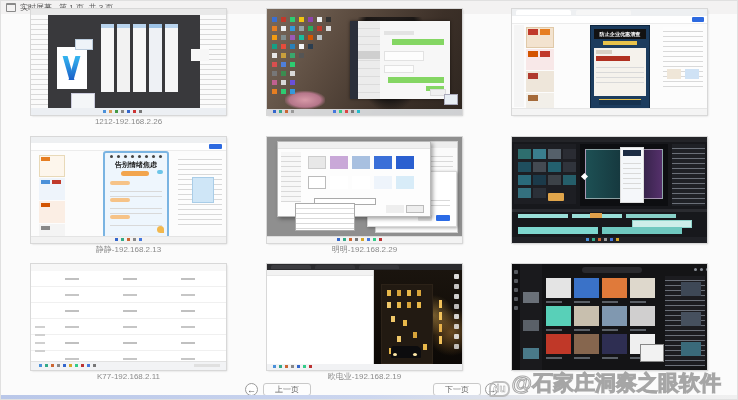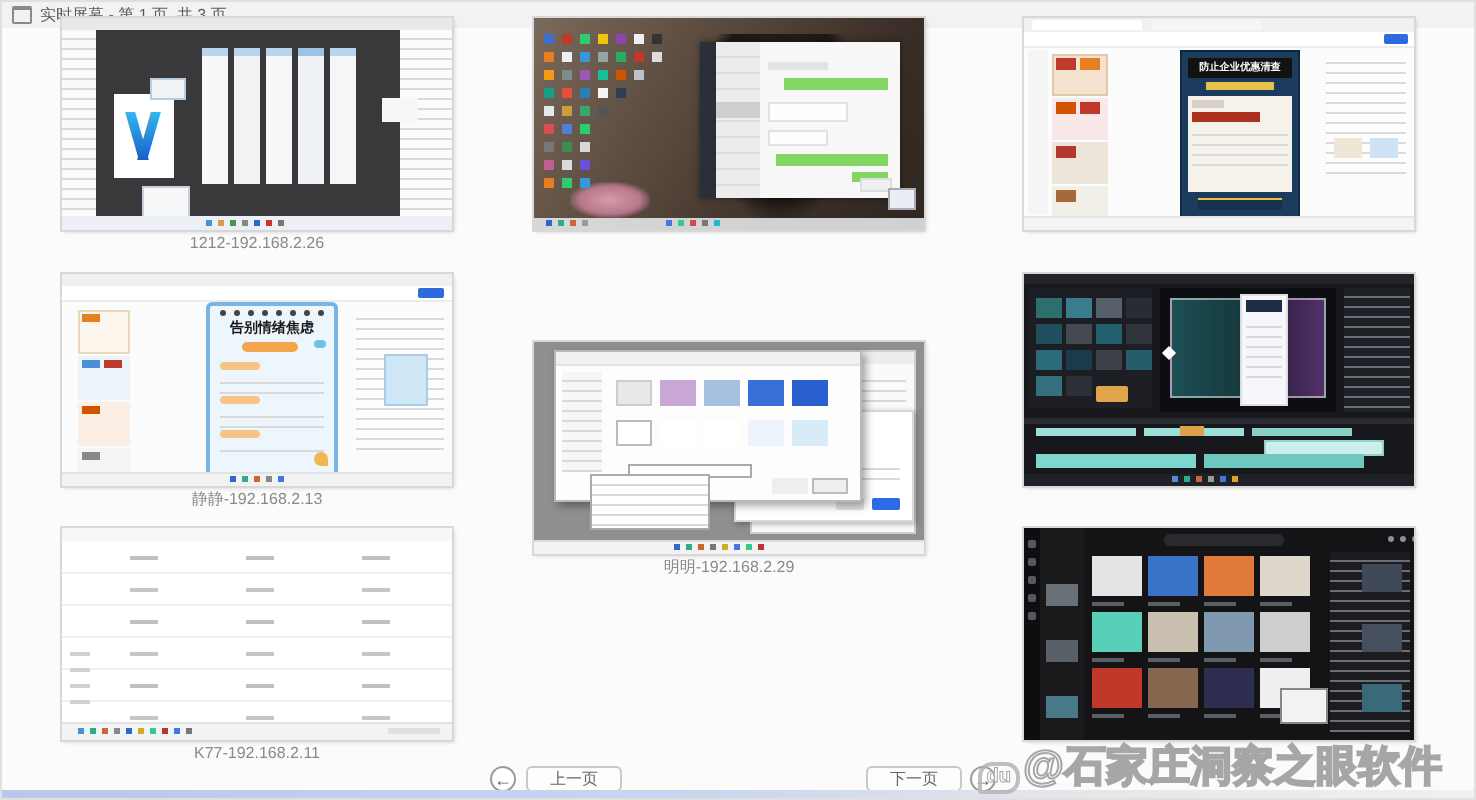--- a/index.html
+++ b/index.html
@@ -125,21 +125,21 @@
         <div class="abs" style="right:3px;bottom:4px;width:7px;height:7px;background:#f2b84e;border-radius:50% 50% 0 50%;"></div>
       </div>
       <div class="abs lines" style="right:4px;top:18px;width:44px;height:72px;background-color:#fdfdfd;"></div>
       <div class="abs" style="right:12px;top:40px;width:20px;height:24px;background:#cfe6f7;border:1px solid #a9cde8;"></div>
       <div class="abs" style="left:0;bottom:0;right:0;height:6px;background:#f2f2f2;border-top:1px solid #e4e4e4;"></div>
       <div class="abs" style="left:84px;bottom:2px;width:3px;height:3px;background:#36c;box-shadow:6px 0 #3a8,12px 0 #c63,18px 0 #888,24px 0 #47d;"></div>
     </div>
     <div class="caption">静静-192.168.2.13</div>
   </div>
 
-  <div class="cell" style="left:266px;top:136px;margin-top:34px;">
+  <div class="cell" style="left:266px;top:136px;">
     <div class="thumb" style="background:#8f8f8f;">
       <div class="abs" style="left:108px;top:4px;right:4px;height:90px;background:#fafafa;border:1px solid #cfcfcf;">
         <div class="abs" style="left:0;top:0;right:0;height:6px;background:#ededed;"></div>
         <div class="abs lines" style="left:4px;top:10px;right:4px;height:40px;"></div>
       </div>
       <div class="abs" style="left:100px;top:34px;width:88px;height:54px;background:#fff;border:1px solid #d8d8d8;box-shadow:1px 1px 3px rgba(0,0,0,.3);">
         <div class="abs" style="left:36px;top:8px;width:12px;height:10px;border:1px solid #bbb;background:#f4f4f4;"></div>
         <div class="abs lines" style="left:6px;top:24px;right:6px;height:12px;"></div>
         <div class="abs" style="right:6px;bottom:5px;width:14px;height:6px;background:#2b6be6;border-radius:1px;box-shadow:-18px 0 #e4e4e4;"></div>
       </div>
@@ -189,20 +189,40 @@
       <div class="abs" style="left:0;top:7px;right:0;bottom:8px;background:repeating-linear-gradient(#fff 0 15px,#f0f0f0 15px 16px);"></div>
       <div class="abs" style="left:34px;top:14px;width:14px;height:2px;background:#c0c0c0;box-shadow:58px 0 #c0c0c0,116px 0 #c0c0c0,0 16px #c6c6c6,58px 16px #c6c6c6,116px 16px #c6c6c6,0 32px #c0c0c0,58px 32px #c0c0c0,116px 32px #c0c0c0,0 48px #c6c6c6,58px 48px #c6c6c6,116px 48px #c6c6c6,0 64px #c0c0c0,58px 64px #c0c0c0,116px 64px #c0c0c0,0 80px #c6c6c6,58px 80px #c6c6c6,116px 80px #c6c6c6;"></div>
       <div class="abs" style="left:4px;top:62px;width:10px;height:2px;background:#d0d0d0;box-shadow:0 8px #d0d0d0,0 16px #d0d0d0,0 24px #d0d0d0;"></div>
       <div class="abs" style="left:0;bottom:0;right:0;height:8px;background:#f2f3f5;border-top:1px solid #e2e2e2;"></div>
       <div class="abs" style="left:8px;bottom:3px;width:3px;height:3px;background:#4a90d9;box-shadow:6px 0 #3a8,12px 0 #c63,18px 0 #888,24px 0 #36c,30px 0 #d4a62a,36px 0 #3c8,42px 0 #b33,48px 0 #47d,54px 0 #777;"></div>
       <div class="abs" style="right:6px;bottom:3px;width:26px;height:3px;background:#e0e0e0;"></div>
     </div>
     <div class="caption">K77-192.168.2.11</div>
   </div>
 
+  <div class="cell" style="left:266px;top:263px;">
+    <div class="thumb" style="background:#15100c;">
+      <div class="abs" style="left:0;top:0;right:0;height:6px;background:#2b2b2e;"></div>
+      <div class="abs" style="left:4px;top:1px;width:40px;height:4px;background:#3c3c40;border-radius:2px 2px 0 0;box-shadow:44px 0 #36363a,88px 0 #36363a;"></div>
+      <div class="abs" style="left:106px;top:6px;right:0;bottom:6px;background:radial-gradient(circle at 68% 48%, rgba(242,190,92,.45), transparent 26%),radial-gradient(circle at 88% 66%, rgba(240,168,70,.4), transparent 24%),linear-gradient(#1a140e 0%,#120d08 60%,#0b0806 100%);">
+        <div class="abs" style="left:8px;top:14px;width:52px;height:80px;background:#221a12;box-shadow:inset 0 0 0 1px #2c2218;"></div>
+        <div class="abs" style="left:14px;top:20px;width:4px;height:6px;background:#e8b84a;box-shadow:10px 0 #d8a43a,20px 0 #e8b84a,30px 0 #d8a43a,0 12px #f0c86a,10px 12px #e8b84a,20px 12px #d8a43a,30px 12px #e8b84a,4px 26px #f0c86a,16px 30px #e8b84a,26px 42px #d8a43a,36px 54px #e8b84a,10px 46px #f0c86a,2px 58px #e8b84a,22px 58px #d8a43a;"></div>
+        <div class="abs" style="left:66px;top:30px;width:3px;height:8px;background:#f2c25a;box-shadow:0 12px #f2c25a,0 24px #e8b24a,0 36px #f2c25a;"></div>
+        <div class="abs" style="left:18px;bottom:6px;width:30px;height:12px;background:#0c0c0e;border-radius:3px 5px 1px 1px;"></div>
+        <div class="abs" style="left:20px;bottom:8px;width:4px;height:3px;background:#ffe9a8;border-radius:50%;box-shadow:20px 0 #ffe9a8;"></div>
+      </div>
+      <div class="abs" style="left:0;top:6px;width:106px;bottom:6px;background:#fff;border-right:1px solid #d8d8d8;">
+        <div class="abs" style="left:0;top:0;right:0;height:5px;background:#f2f2f2;border-bottom:1px solid #e8e8e8;"></div>
+      </div>
+      <div class="abs" style="right:3px;top:10px;width:5px;height:5px;background:rgba(255,255,255,.85);border-radius:1px;box-shadow:0 10px rgba(255,255,255,.75),0 20px rgba(255,255,255,.8),0 30px rgba(255,255,255,.7),0 40px rgba(255,255,255,.8),0 50px rgba(255,255,255,.75),0 60px rgba(255,255,255,.8),0 70px rgba(255,255,255,.7);"></div>
+      <div class="abs" style="left:0;bottom:0;right:0;height:6px;background:#f1f2f4;"></div>
+      <div class="abs" style="left:6px;bottom:2px;width:3px;height:3px;background:#4a90d9;box-shadow:6px 0 #3a8,12px 0 #c63,18px 0 #888,24px 0 #36c,30px 0 #3c8,36px 0 #b33;"></div>
+    </div>
+    <div class="caption">欧电业-192.168.2.19</div>
+  </div>
 
   <div class="cell" style="left:511px;top:263px;">
     <div class="thumb" style="background:#141416;">
       <div class="abs" style="left:0;top:0;width:8px;bottom:0;background:#0e0e10;"></div>
       <div class="abs" style="left:2px;top:6px;width:4px;height:4px;background:#55585e;border-radius:1px;box-shadow:0 9px #55585e,0 18px #55585e,0 27px #55585e,0 36px #55585e;"></div>
       <div class="abs" style="left:8px;top:0;width:22px;bottom:0;background:#1a1a1d;"></div>
       <div class="abs" style="left:11px;top:28px;width:16px;height:11px;background:#6a7078;box-shadow:0 28px #5a6068,0 56px #4a7a8a;"></div>
       <div class="abs" style="left:70px;top:3px;width:60px;height:6px;background:#2a2a2e;border-radius:3px;"></div>
       <div class="abs" style="right:10px;top:4px;width:3px;height:3px;background:#8a8f98;border-radius:50%;box-shadow:6px 0 #8a8f98,12px 0 #8a8f98,18px 0 #8a8f98;"></div>
       <div class="abs" style="left:34px;top:14px;width:25px;height:20px;background:#e4e4e4;box-shadow:28px 0 #3a72c8,56px 0 #e07a3a,84px 0 #ded8cc,0 28px #58d0b8,28px 28px #c8bfae,56px 28px #8098b0,84px 28px #d0cfcf,0 56px #c03828,28px 56px #86664e,56px 56px #2e2e52,84px 56px #efefef;"></div>

